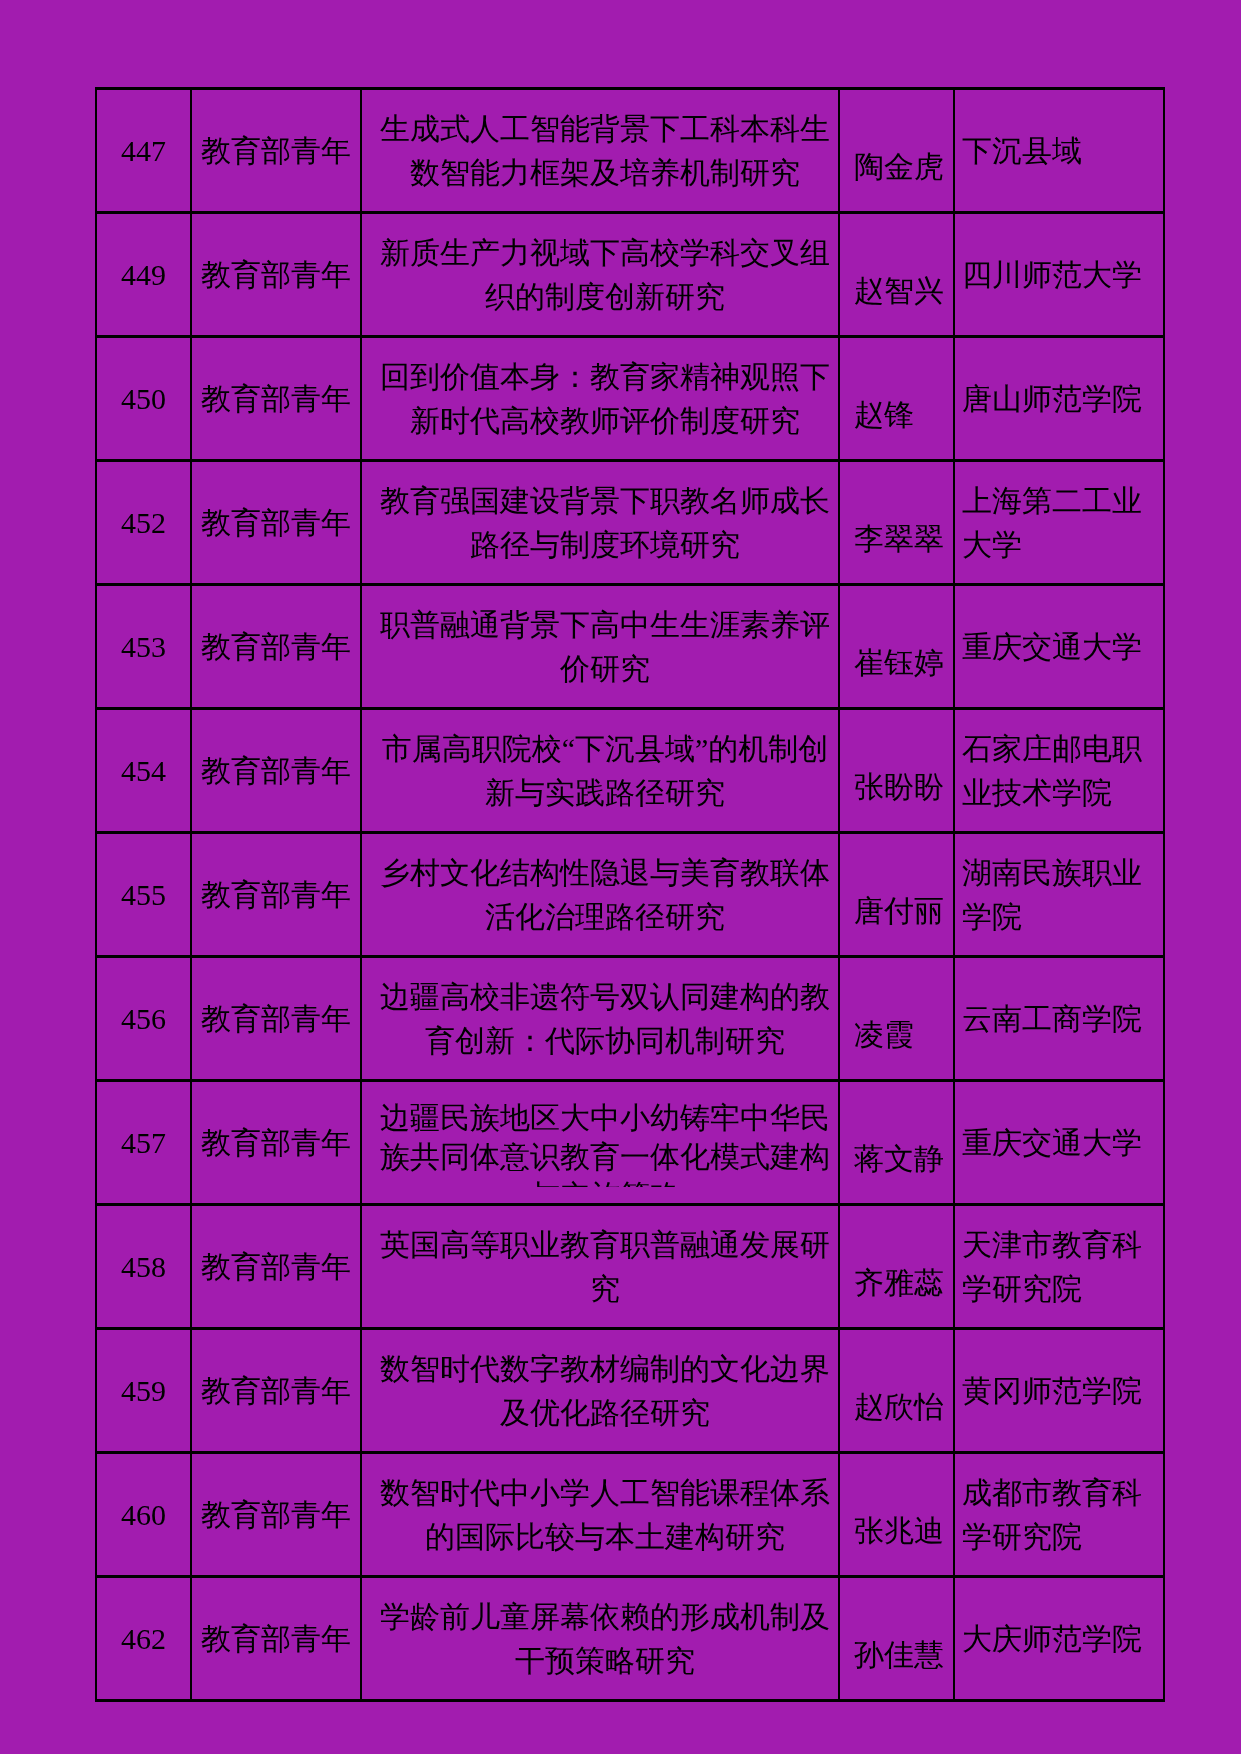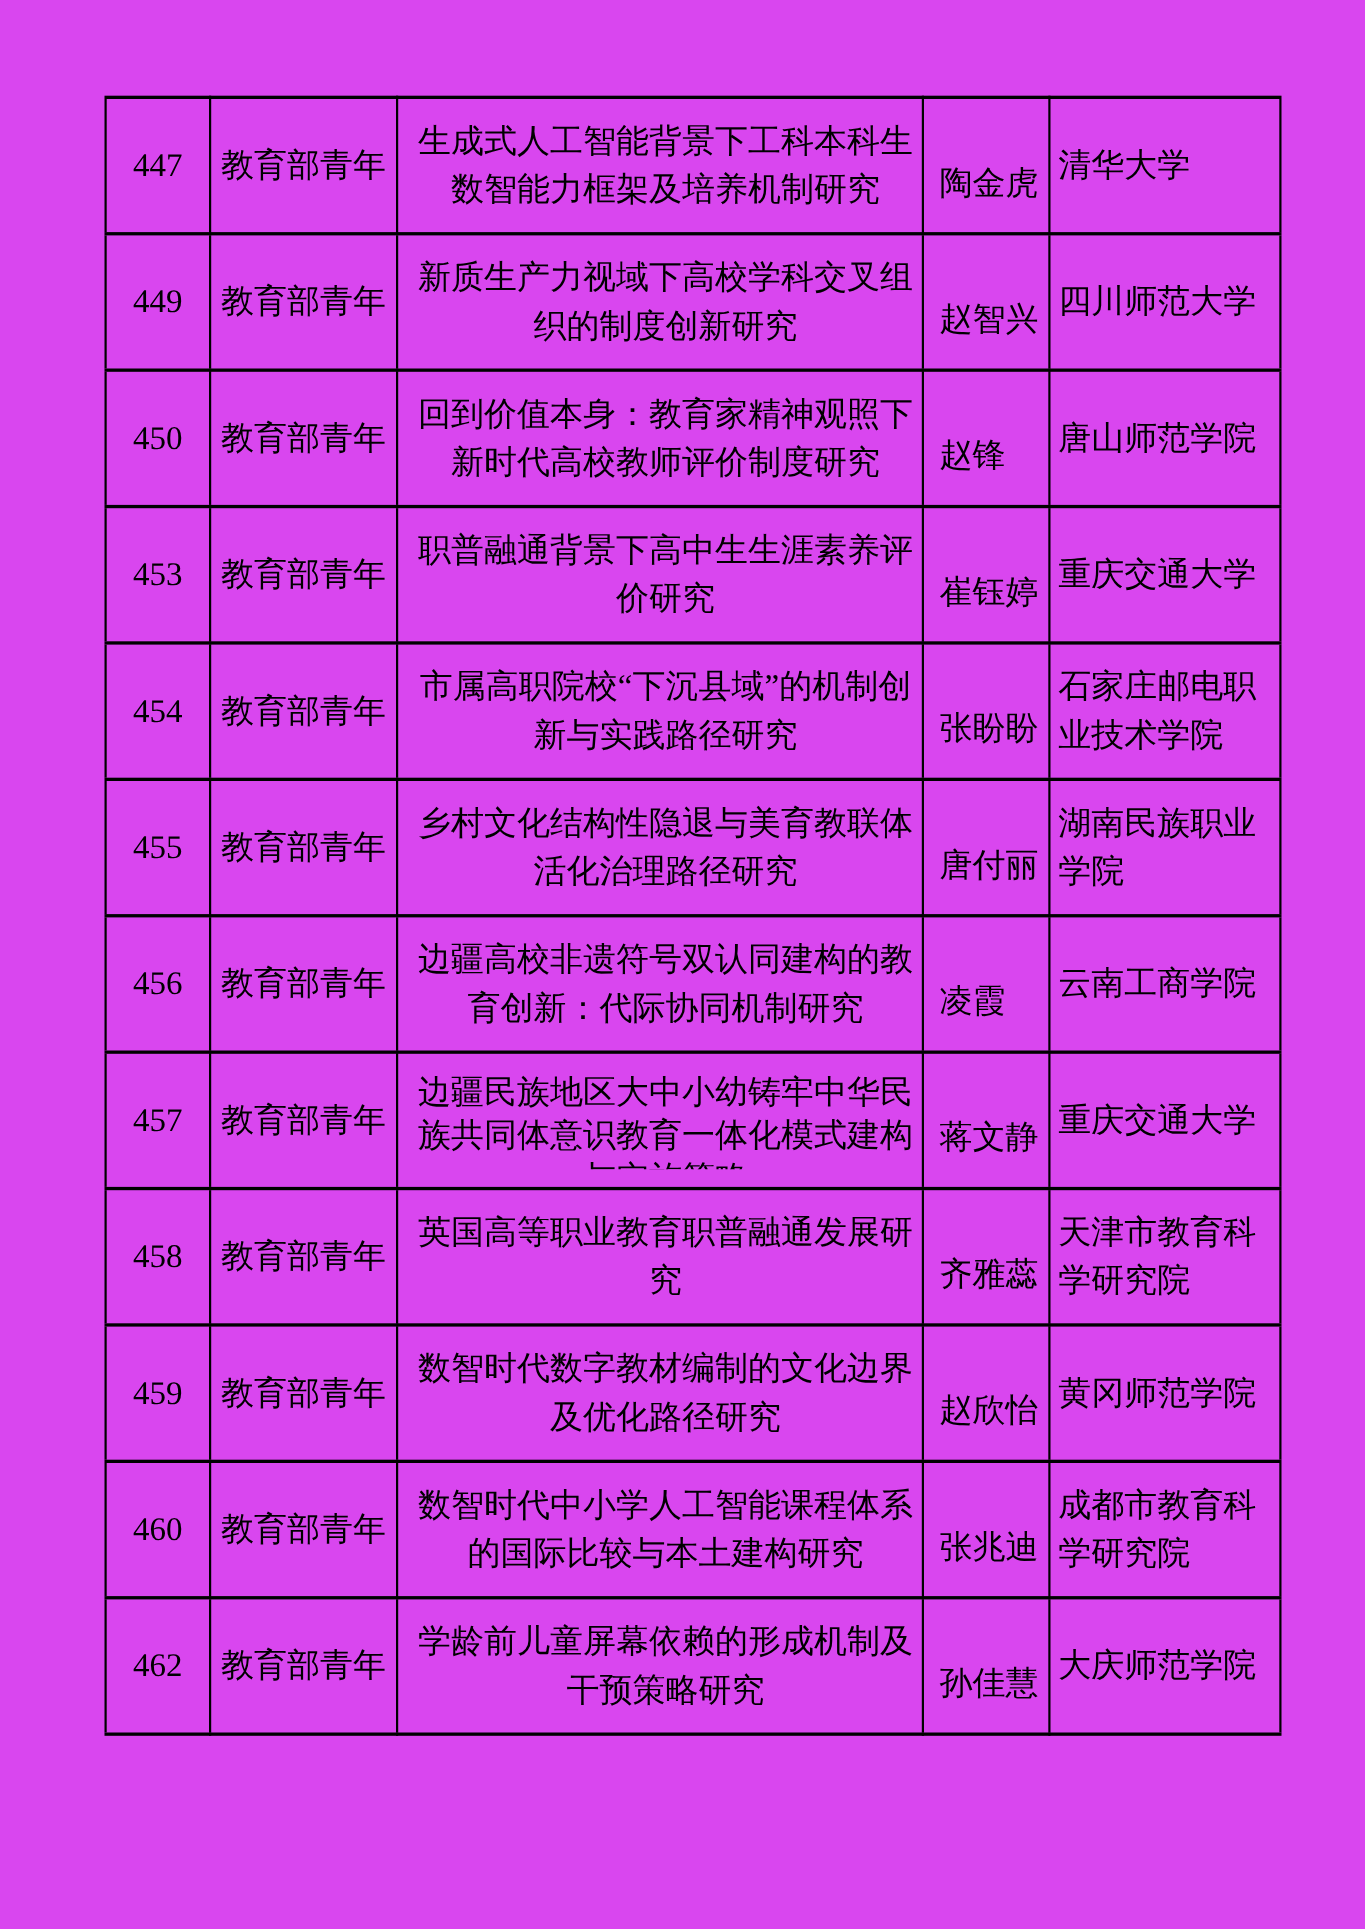--- a/index.html
+++ b/index.html
@@ -13,21 +13,21 @@
     position: relative;
     font-family: "Liberation Serif", "DejaVu Serif", serif;
     color: #000000;
   }
   .page {
     position: absolute;
     left: 0;
     top: 0;
     width: 1241px;
     height: 1754px;
-    background: #d946ef;
+    background: #a21caf;
     overflow: hidden;
   }
   table.list-table {
     position: absolute;
     left: 95px;
     top: 87px;
     width: 1068px;
     border-collapse: collapse;
     table-layout: fixed;
     border: 2px solid #000;
@@ -111,21 +111,21 @@
               <span class="txt">生成式人工智能背景下工科本科生数智能力框架及培养机制研究</span>
             </div>
     </td>
     <td class="cell-lead">
       <div class="inner">
               <span class="txt">陶金虎</span>
             </div>
     </td>
     <td class="cell-inst">
       <div class="inner">
-              <span class="txt">清华大学</span>
+              <span class="txt">下沉县域</span>
             </div>
     </td>
   </tr>
 
 
   <tr class="table-row">
     <td class="cell-no">
       <div class="inner">
               <span class="txt">449</span>
             </div>
@@ -174,20 +174,47 @@
             </div>
     </td>
     <td class="cell-inst">
       <div class="inner">
               <span class="txt">唐山师范学院</span>
             </div>
     </td>
   </tr>
 
 
+  <tr class="table-row">
+    <td class="cell-no">
+      <div class="inner">
+              <span class="txt">452</span>
+            </div>
+    </td>
+    <td class="cell-cat">
+      <div class="inner">
+              <span class="txt">教育部青年</span>
+            </div>
+    </td>
+    <td class="cell-title">
+      <div class="inner">
+              <span class="txt">教育强国建设背景下职教名师成长路径与制度环境研究</span>
+            </div>
+    </td>
+    <td class="cell-lead">
+      <div class="inner">
+              <span class="txt">李翠翠</span>
+            </div>
+    </td>
+    <td class="cell-inst">
+      <div class="inner">
+              <span class="txt">上海第二工业大学</span>
+            </div>
+    </td>
+  </tr>
 
   <tr class="table-row">
     <td class="cell-no">
       <div class="inner">
               <span class="txt">453</span>
             </div>
     </td>
     <td class="cell-cat">
       <div class="inner">
               <span class="txt">教育部青年</span>

